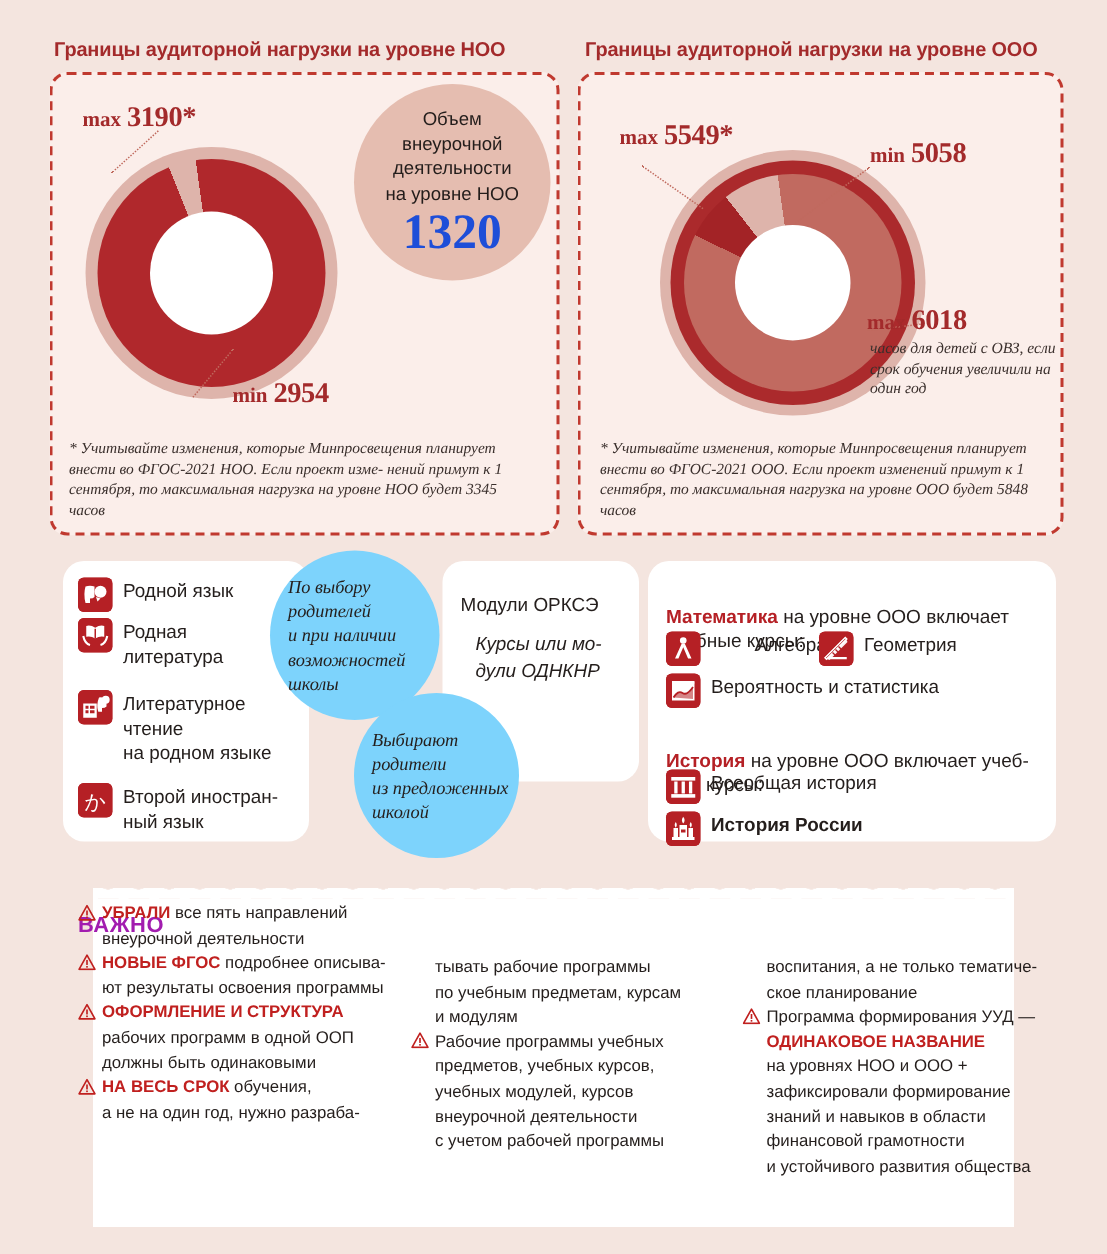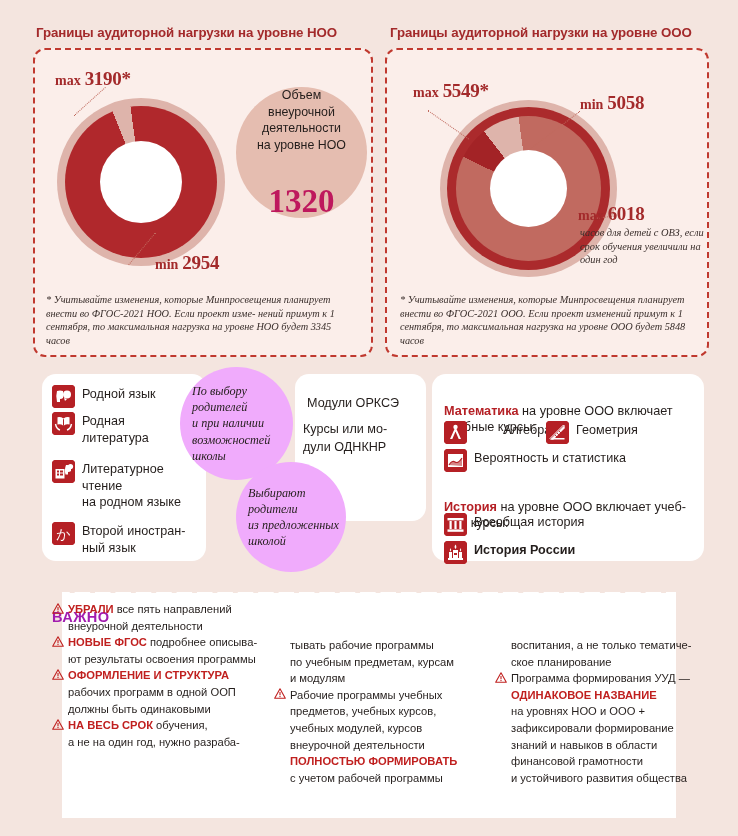--- a/index.html
+++ b/index.html
@@ -56,21 +56,21 @@
     align-items:center;justify-content:center;
     text-align:center;
   }
   .vnd-circle .txt{
     font-size:12.4px;line-height:16.5px;color:#231d1b;
     font-family:"Liberation Sans",sans-serif;
     white-space:pre-line;
   }
   .vnd-circle .big{
     font-family:"Liberation Serif",serif;
-    font-size:33px;font-weight:bold;color:#be185d;
+    font-size:33px;font-weight:bold;color:#1d4ed8;
     line-height:34px;margin-top:1px;
   }
 
   .footnote{
     position:absolute;
     font-family:"Liberation Serif",serif;
     font-style:italic;
     font-size:10.3px;
     line-height:13.6px;
     color:#3a2f2c;
@@ -78,21 +78,21 @@
 
   
   .wcard{
     position:absolute;
     background:#ffffff;
     border-radius:14px;
   }
   .bubble{
     position:absolute;
     border-radius:50%;
-    background:#f0abfc;
+    background:#7dd3fc;
     display:flex;align-items:center;justify-content:flex-start;
   }
   .bubble .btxt{
     font-family:"Liberation Serif",serif;
     font-style:italic;
     font-size:12.2px;
     line-height:16.2px;
     color:#241e1c;
     white-space:pre-line;
     padding-left:12px;
@@ -178,21 +178,21 @@
     <span class="lbl">max</span>
     <span class="num">3190*</span>
   </div>
 
   <div class="leader" style="left:156px;top:233px;width:42px;transform:rotate(130deg);"></div>
   <div class="callout" style="left:155px;top:252px;">
     <span class="lbl">min</span>
     <span class="num">2954</span>
   </div>
 
-  <div class="vnd-circle" style="left:236px;top:87px;width:131px;height:131px;justify-content:space-between;">
+  <div class="vnd-circle" style="left:236px;top:56px;width:131px;height:131px;">
     <div class="txt">Объем
 внеурочной
 деятельности
 на уровне НОО</div>
     <div class="big">1320</div>
   </div>
 
   <div class="footnote" style="left:46px;top:293px;width:300px;">* Учитывайте изменения, которые Минпросвещения
 планирует внести во ФГОС-2021 НОО. Если проект изме-
 нений примут к 1 сентября, то максимальная нагрузка
@@ -287,21 +287,21 @@
           <rect width="23" height="23" rx="4" fill="#b52025"></rect>
       <text x="11.5" y="17" font-size="14" font-family="DejaVu Sans, sans-serif" fill="#fff" text-anchor="middle">か</text>
         </svg>
     </span>
     <span class="sub-label">Второй иностран-
 ный язык</span>
   </div>
 
   <div class="wcard" style="left:295px;top:374px;width:131px;height:147px;"></div>
   <div class="card-text" style="left:307px;top:394px;width:116px;">Модули ОРКСЭ</div>
-  <div class="card-text" style="left:303px;top:420px;width:118px;">Курсы или мо-
+  <div class="card-text" style="left:317px;top:420px;width:118px;font-style:italic;">Курсы или мо-
 дули ОДНКНР</div>
 
   <div class="bubble" style="left:180px;top:367px;width:113px;height:113px;">
     <div class="btxt">По выбору
 родителей
 и при наличии
 возможностей
 школы</div>
   </div>
   <div class="bubble" style="left:236px;top:462px;width:110px;height:110px;">
@@ -434,21 +434,20 @@
       <div class="item"><span class="warn">
           <svg viewBox="0 0 12 11" width="12" height="11">
             <path d="M6 0.8 L11.3 10.2 H0.7 Z" fill="none" stroke="#c0201f" stroke-width="1.1" stroke-linejoin="round"></path>
             <rect x="5.45" y="4" width="1.1" height="3.3" fill="#c0201f"></rect>
             <rect x="5.45" y="8" width="1.1" height="1.1" fill="#c0201f"></rect>
           </svg>
         </span><span>Рабочие программы учебных</span></div>
       <div class="cont"><span>предметов, учебных курсов,</span></div>
       <div class="cont"><span>учебных модулей, курсов</span></div>
       <div class="cont"><span>внеурочной деятельности</span></div>
-      <div class="cont"><b>ПОЛНОСТЬЮ ФОРМИРОВАТЬ</b><span></span></div>
       <div class="cont"><span>с учетом рабочей программы</span></div>
     </div>
   <div class="col" id="col3" style="left:495px;top:637px;width:215px;">
       <div class="cont"><span>воспитания, а не только тематиче-</span></div>
       <div class="cont"><span>ское планирование</span></div>
       <div class="item"><span class="warn">
           <svg viewBox="0 0 12 11" width="12" height="11">
             <path d="M6 0.8 L11.3 10.2 H0.7 Z" fill="none" stroke="#c0201f" stroke-width="1.1" stroke-linejoin="round"></path>
             <rect x="5.45" y="4" width="1.1" height="3.3" fill="#c0201f"></rect>
             <rect x="5.45" y="8" width="1.1" height="1.1" fill="#c0201f"></rect>

